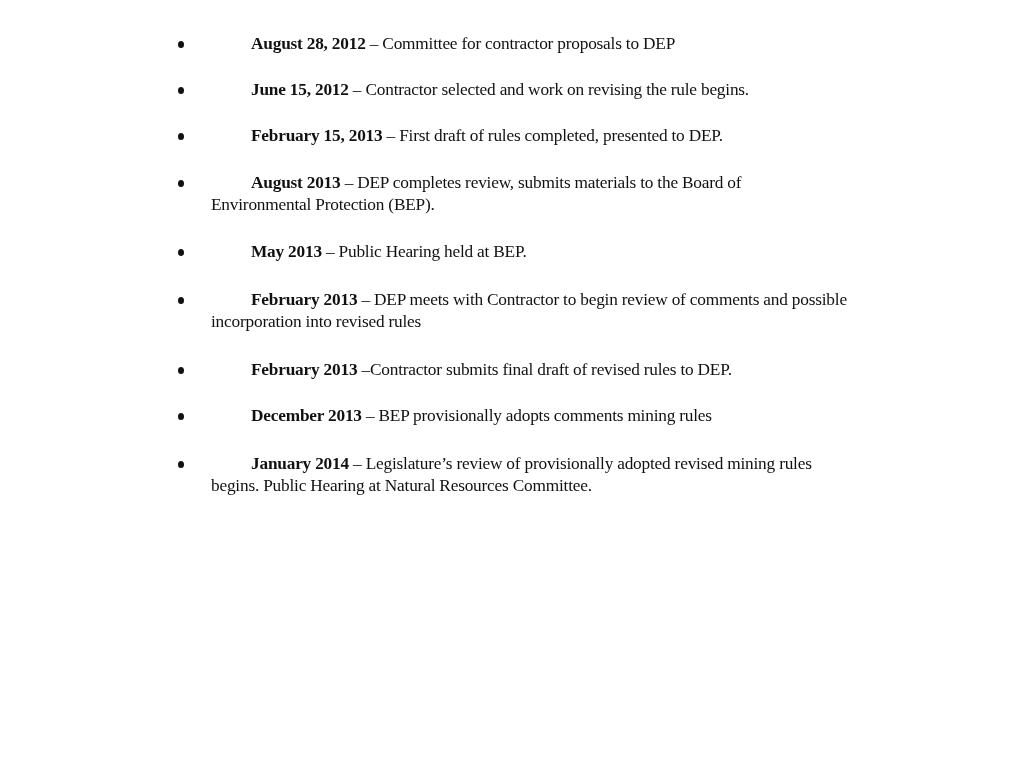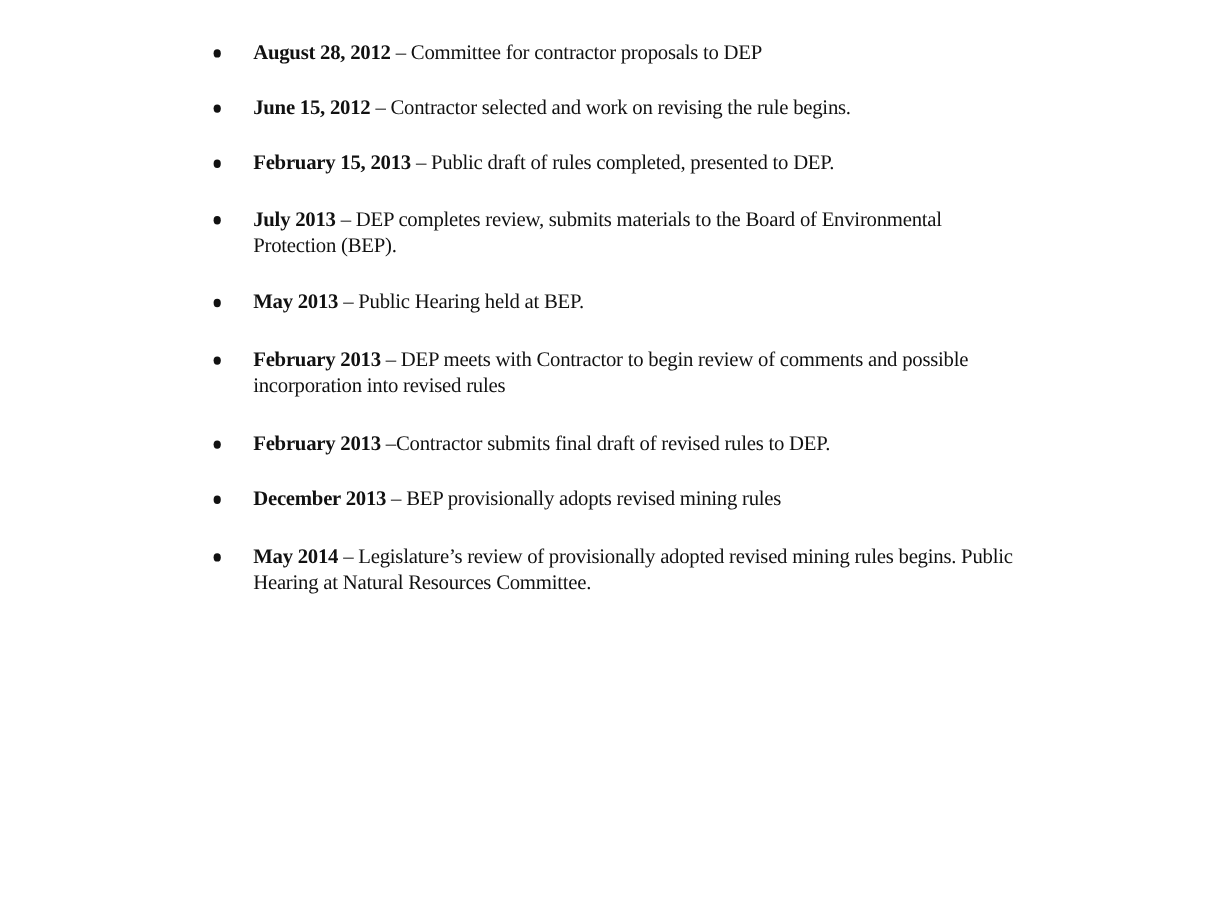--- a/index.html
+++ b/index.html
@@ -42,55 +42,56 @@
   }
   .text {
     position: absolute;
     left: 33px;
     width: 640px;
     top: 0;
     letter-spacing: -0.2px;
   }
   .date {
     font-weight: bold;
+    margin-left: 40px;
   }
 </style>
 </head>
 <body>
 
 <ul class="timeline">
   <li class="item" style="top:33px;">
     <span class="bullet"></span>
     <span class="text"><span class="date">August 28, 2012</span><span> – </span><span>Committee for contractor proposals to DEP</span></span>
   </li>
   <li class="item" style="top:79px;">
     <span class="bullet"></span>
     <span class="text"><span class="date">June 15, 2012</span><span> – </span><span>Contractor selected and work on revising the rule begins.</span></span>
   </li>
   <li class="item" style="top:125px;">
     <span class="bullet"></span>
-    <span class="text"><span class="date">February 15, 2013</span><span> – </span><span>Public draft of rules completed, presented to DEP.</span></span>
+    <span class="text"><span class="date">February 15, 2013</span><span> – </span><span>First draft of rules completed, presented to DEP.</span></span>
   </li>
   <li class="item" style="top:172px;">
     <span class="bullet"></span>
-    <span class="text" style="width:600px;"><span class="date">July 2013</span><span> – </span><span>DEP completes review, submits materials to the Board of Environmental Protection (BEP).</span></span>
+    <span class="text" style="width:600px;"><span class="date">August 2013</span><span> – </span><span>DEP completes review, submits materials to the Board of Environmental Protection (BEP).</span></span>
   </li>
   <li class="item" style="top:241px;">
     <span class="bullet"></span>
     <span class="text"><span class="date">May 2013</span><span> – </span><span>Public Hearing held at BEP.</span></span>
   </li>
   <li class="item" style="top:289px;">
     <span class="bullet"></span>
     <span class="text"><span class="date">February 2013</span><span> – </span><span>DEP meets with Contractor to begin review of comments and possible incorporation into revised rules</span></span>
   </li>
   <li class="item" style="top:359px;">
     <span class="bullet"></span>
     <span class="text"><span class="date">February 2013</span><span> –</span><span>Contractor submits final draft of revised rules to DEP.</span></span>
   </li>
   <li class="item" style="top:405px;">
     <span class="bullet"></span>
-    <span class="text"><span class="date">December 2013</span><span> – </span><span>BEP provisionally adopts revised mining rules</span></span>
+    <span class="text"><span class="date">December 2013</span><span> – </span><span>BEP provisionally adopts comments mining rules</span></span>
   </li>
   <li class="item" style="top:453px;">
     <span class="bullet"></span>
-    <span class="text"><span class="date">May 2014</span><span> – </span><span>Legislature’s review of provisionally adopted revised mining rules begins.  Public Hearing at Natural Resources Committee.</span></span>
+    <span class="text"><span class="date">January 2014</span><span> – </span><span>Legislature’s review of provisionally adopted revised mining rules begins.  Public Hearing at Natural Resources Committee.</span></span>
   </li>
 </ul>
 
 </body></html>

